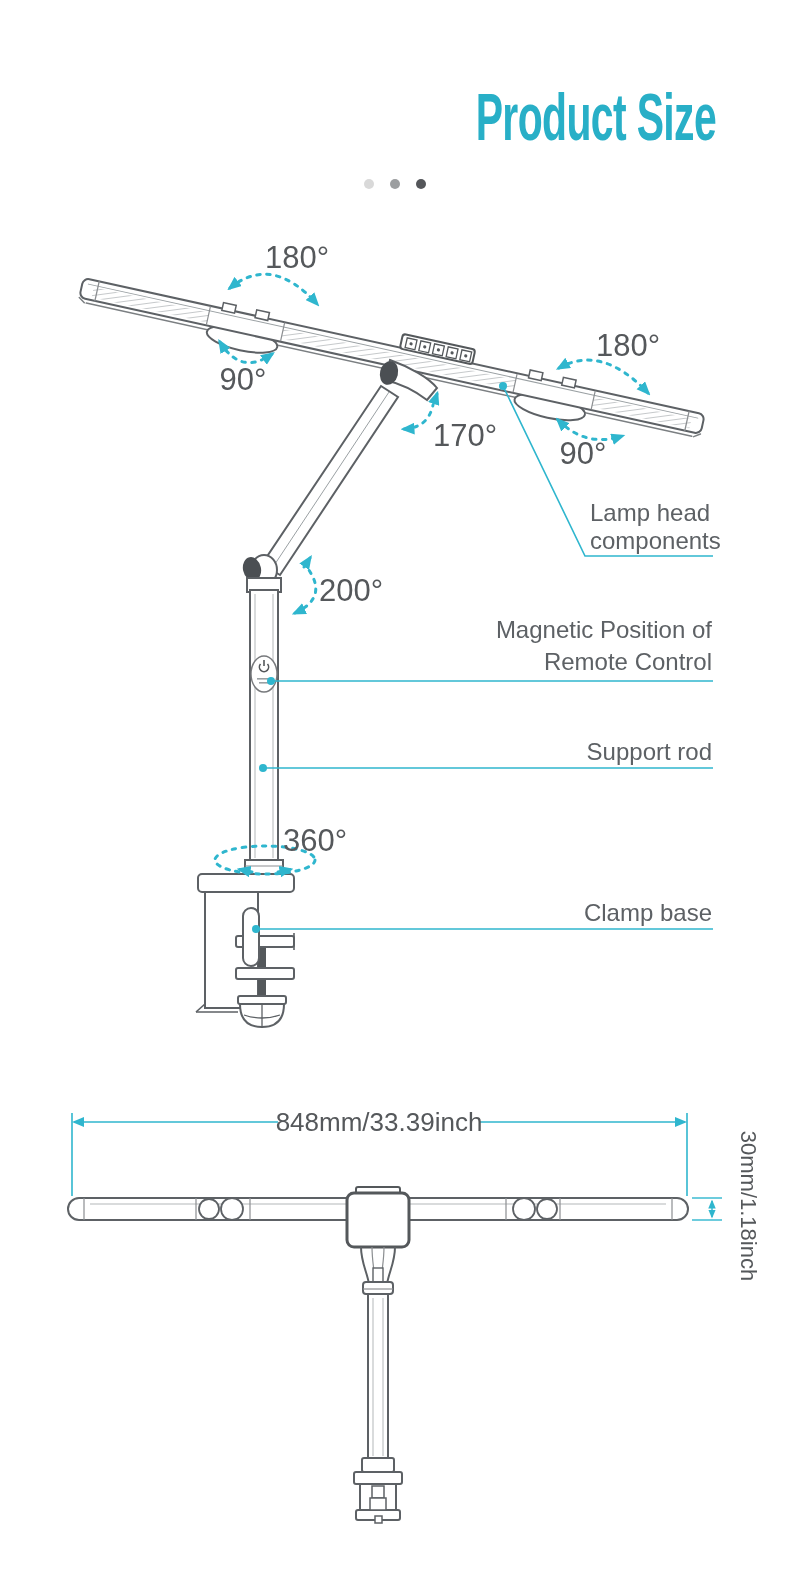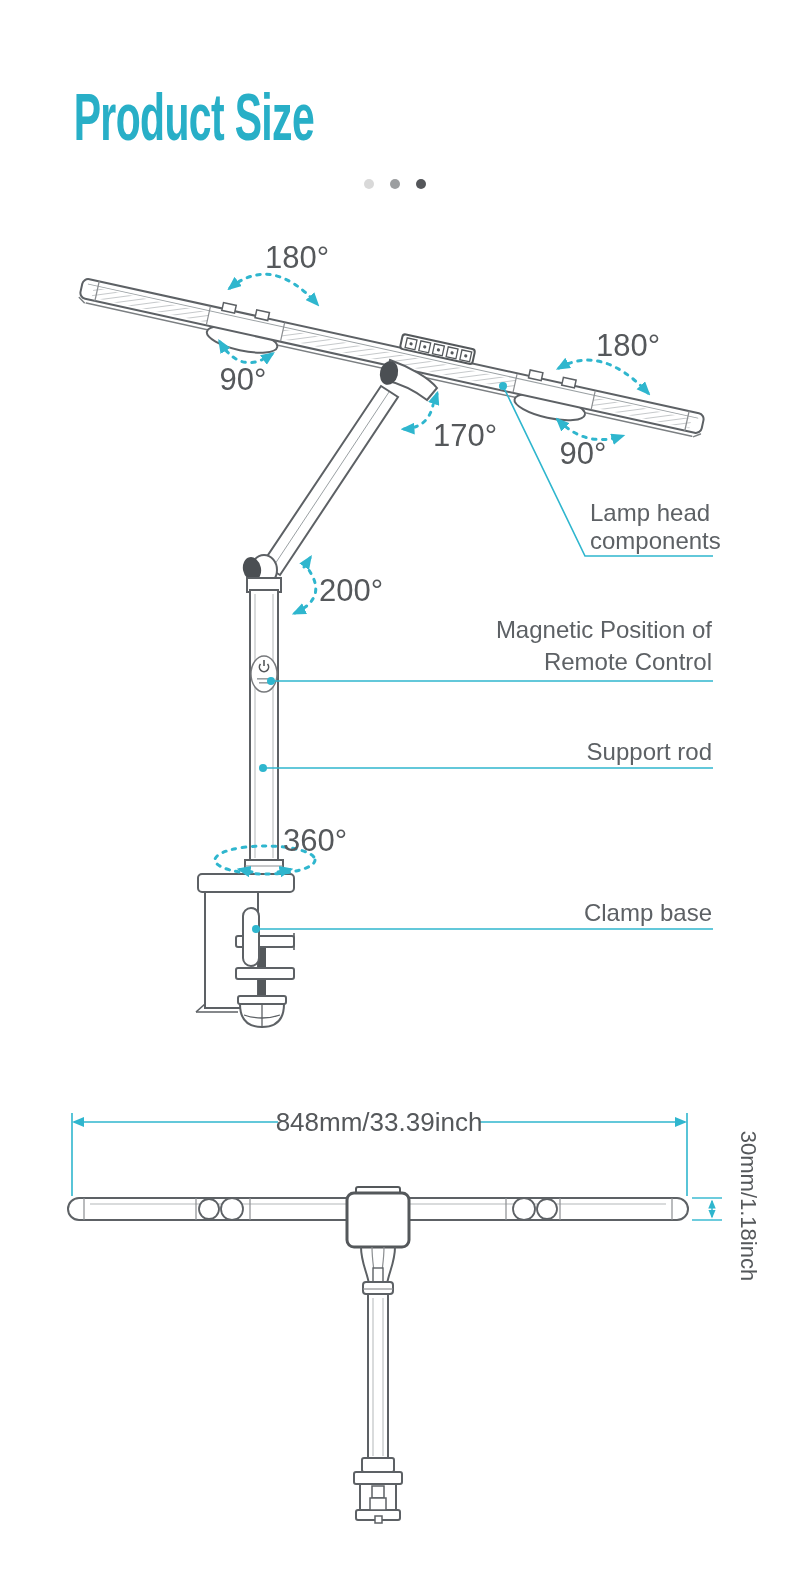--- a/index.html
+++ b/index.html
@@ -1,18 +1,18 @@
 <!DOCTYPE html>
 <html><head>
 <meta charset="utf-8">
 <style>
   html,body{margin:0;padding:0;background:#ffffff;}
   .page{position:relative;width:790px;height:1573px;background:#fff;overflow:hidden;
         font-family:"Liberation Sans", sans-serif;}
-  .title-wrap{position:absolute;top:84px;left:0;width:100%;text-align:left;}
+  .title-wrap{position:absolute;top:84px;left:0;width:100%;text-align:right;}
   .title{display:inline-block;font-size:66px;line-height:66px;font-weight:700;
          color:#28afc7;letter-spacing:-1px;transform:scaleX(0.62);transform-origin:50% 50%;
          white-space:nowrap;}
   .dots{position:absolute;top:179px;left:0;width:100%;display:flex;justify-content:center;gap:16px;}
   .dot{width:10px;height:10px;border-radius:50%;}
   .dot1{background:#d9d9d9;}
   .dot2{background:#9c9ea0;}
   .dot3{background:#54565a;}
   svg{position:absolute;left:0;top:0;}
   svg text{font-family:"Liberation Sans", sans-serif;}

